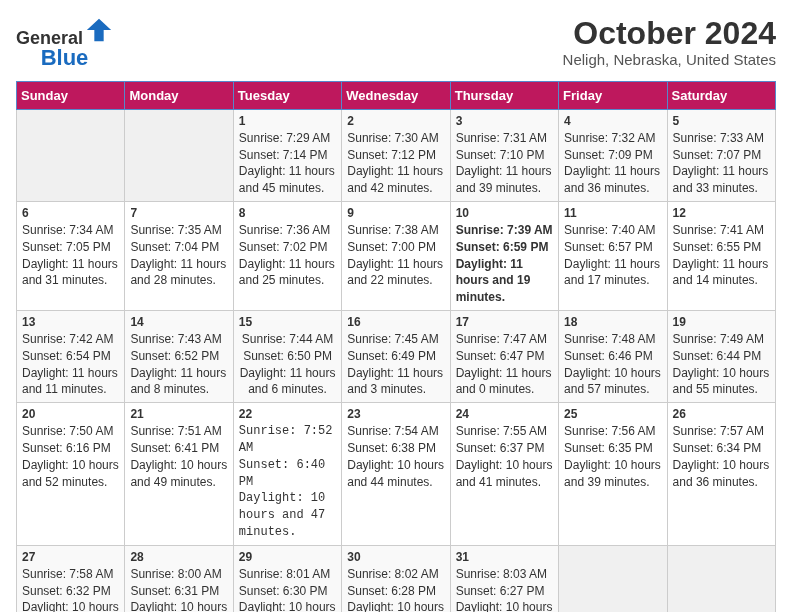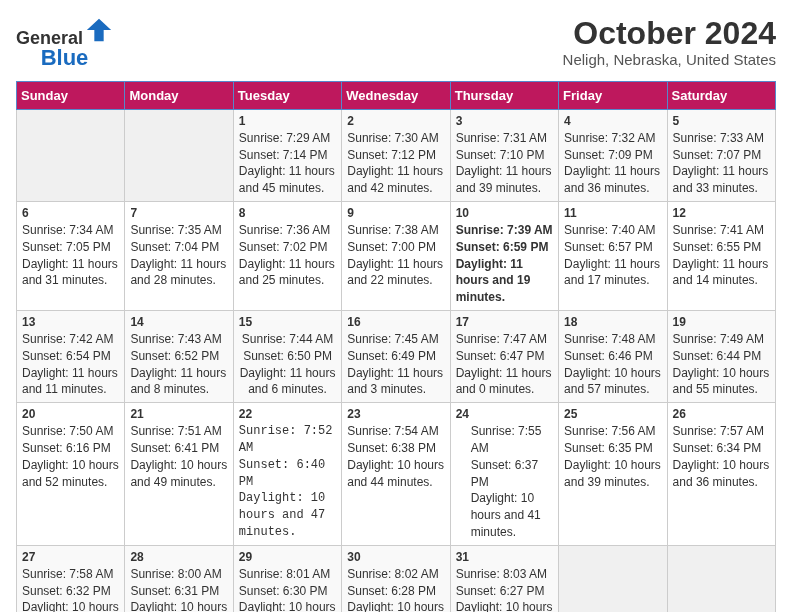--- a/index.html
+++ b/index.html
@@ -268,21 +268,21 @@
 Daylight: 10 hours and 47 minutes.</div>
         </td>
         <td>
           <span class="day-number">23</span>
           <div class="day-info" style="white-space: pre-line;">Sunrise: 7:54 AM
 Sunset: 6:38 PM
 Daylight: 10 hours and 44 minutes.</div>
         </td>
         <td>
           <span class="day-number">24</span>
-          <div class="day-info" style="white-space: pre-line; margin-left: 15px;">Sunrise: 7:55 AM
+          <div class="day-info" style="white-space: pre-line;">Sunrise: 7:55 AM
 Sunset: 6:37 PM
 Daylight: 10 hours and 41 minutes.</div>
         </td>
         <td>
           <span class="day-number">25</span>
           <div class="day-info" style="white-space: pre-line;">Sunrise: 7:56 AM
 Sunset: 6:35 PM
 Daylight: 10 hours and 39 minutes.</div>
         </td>
         <td>

